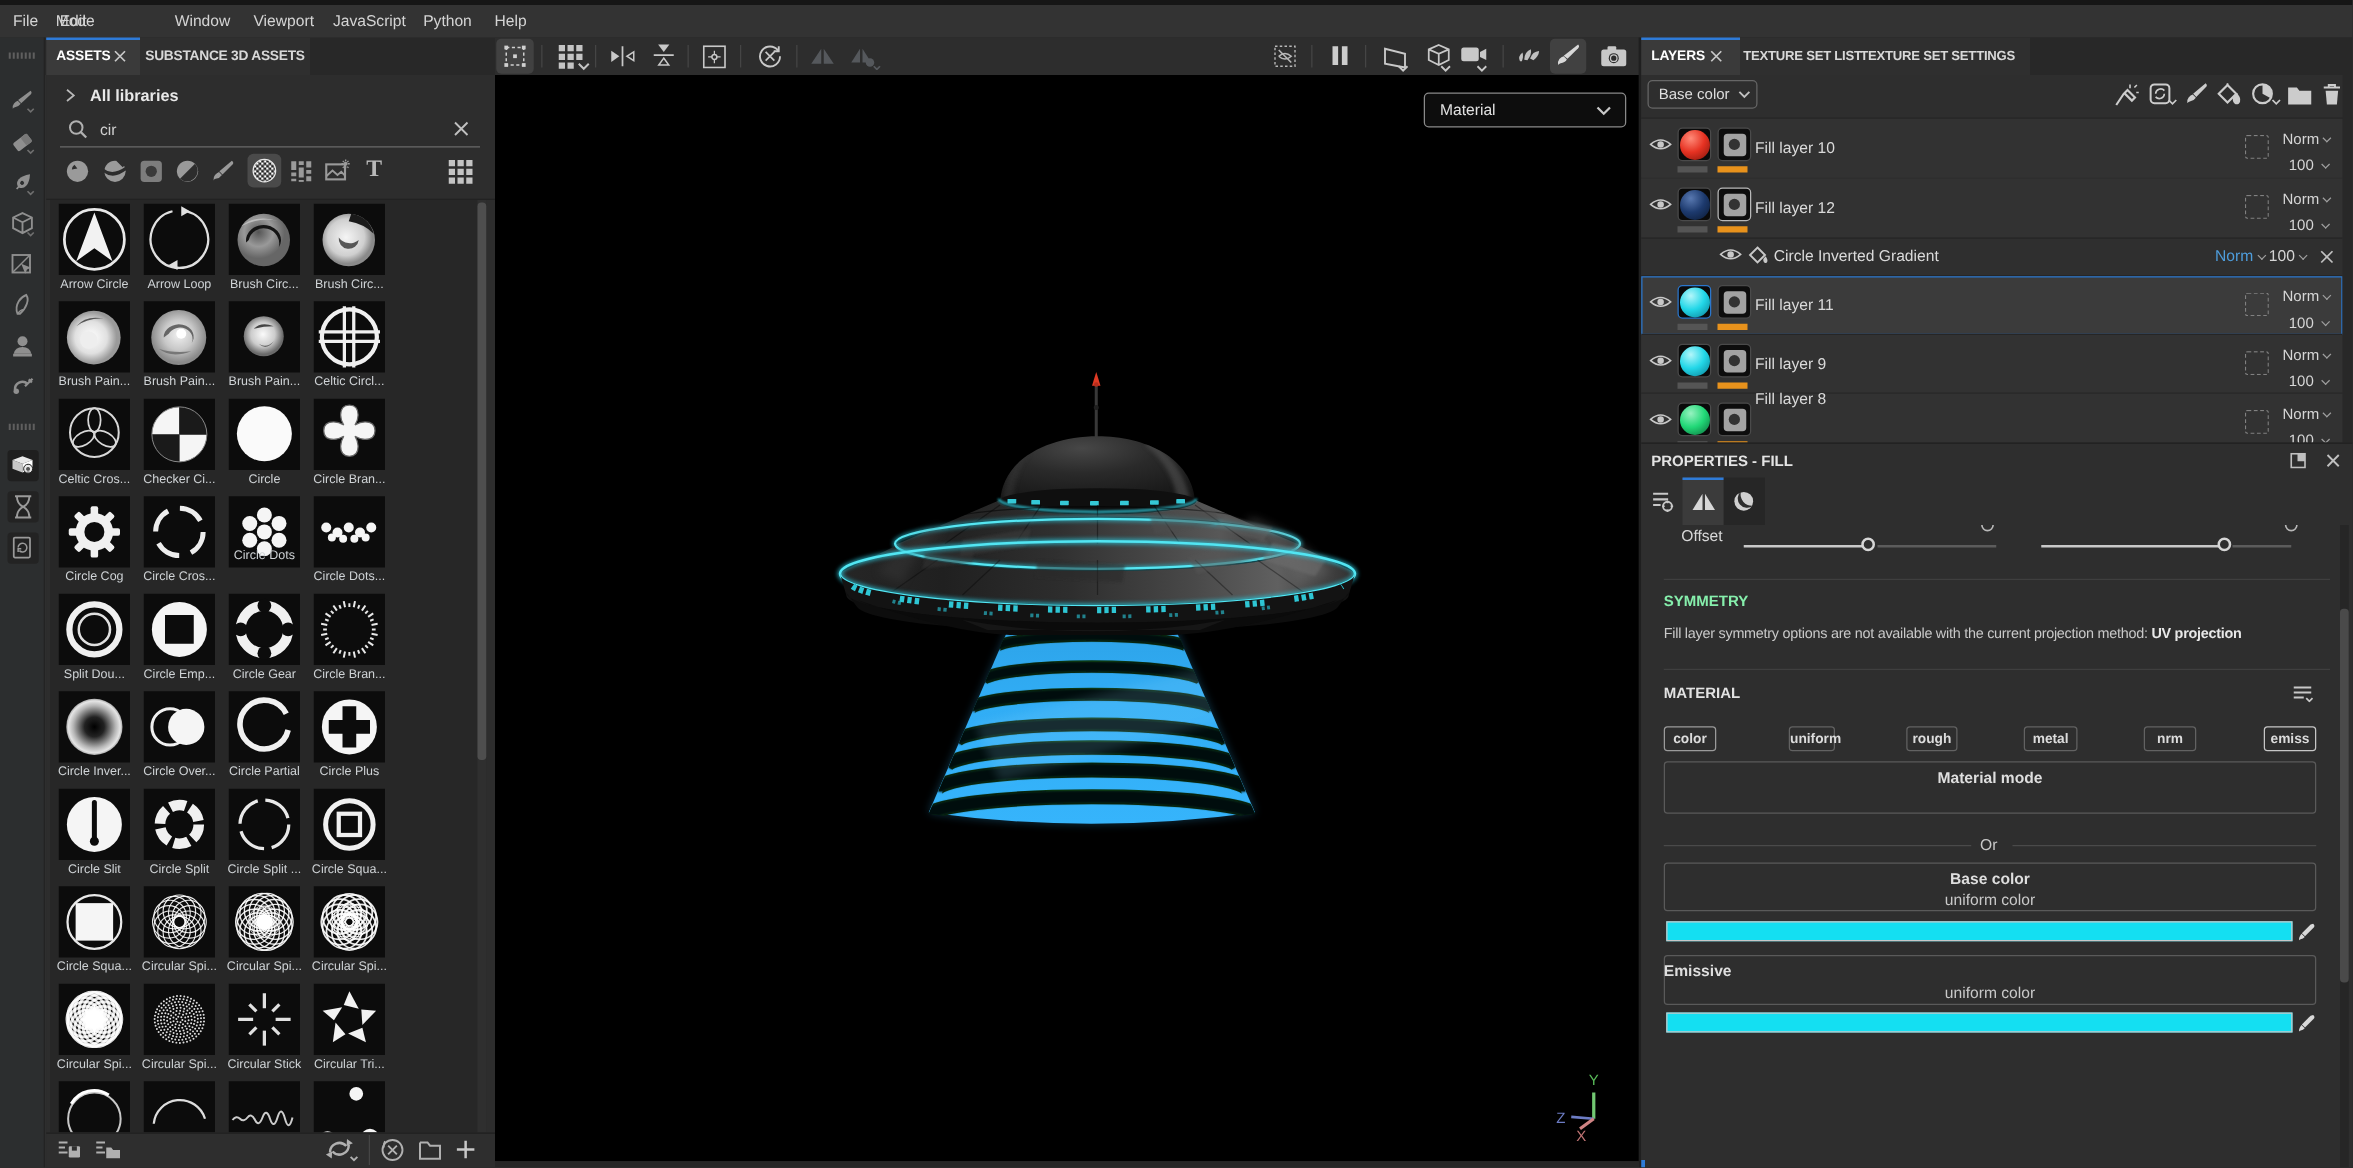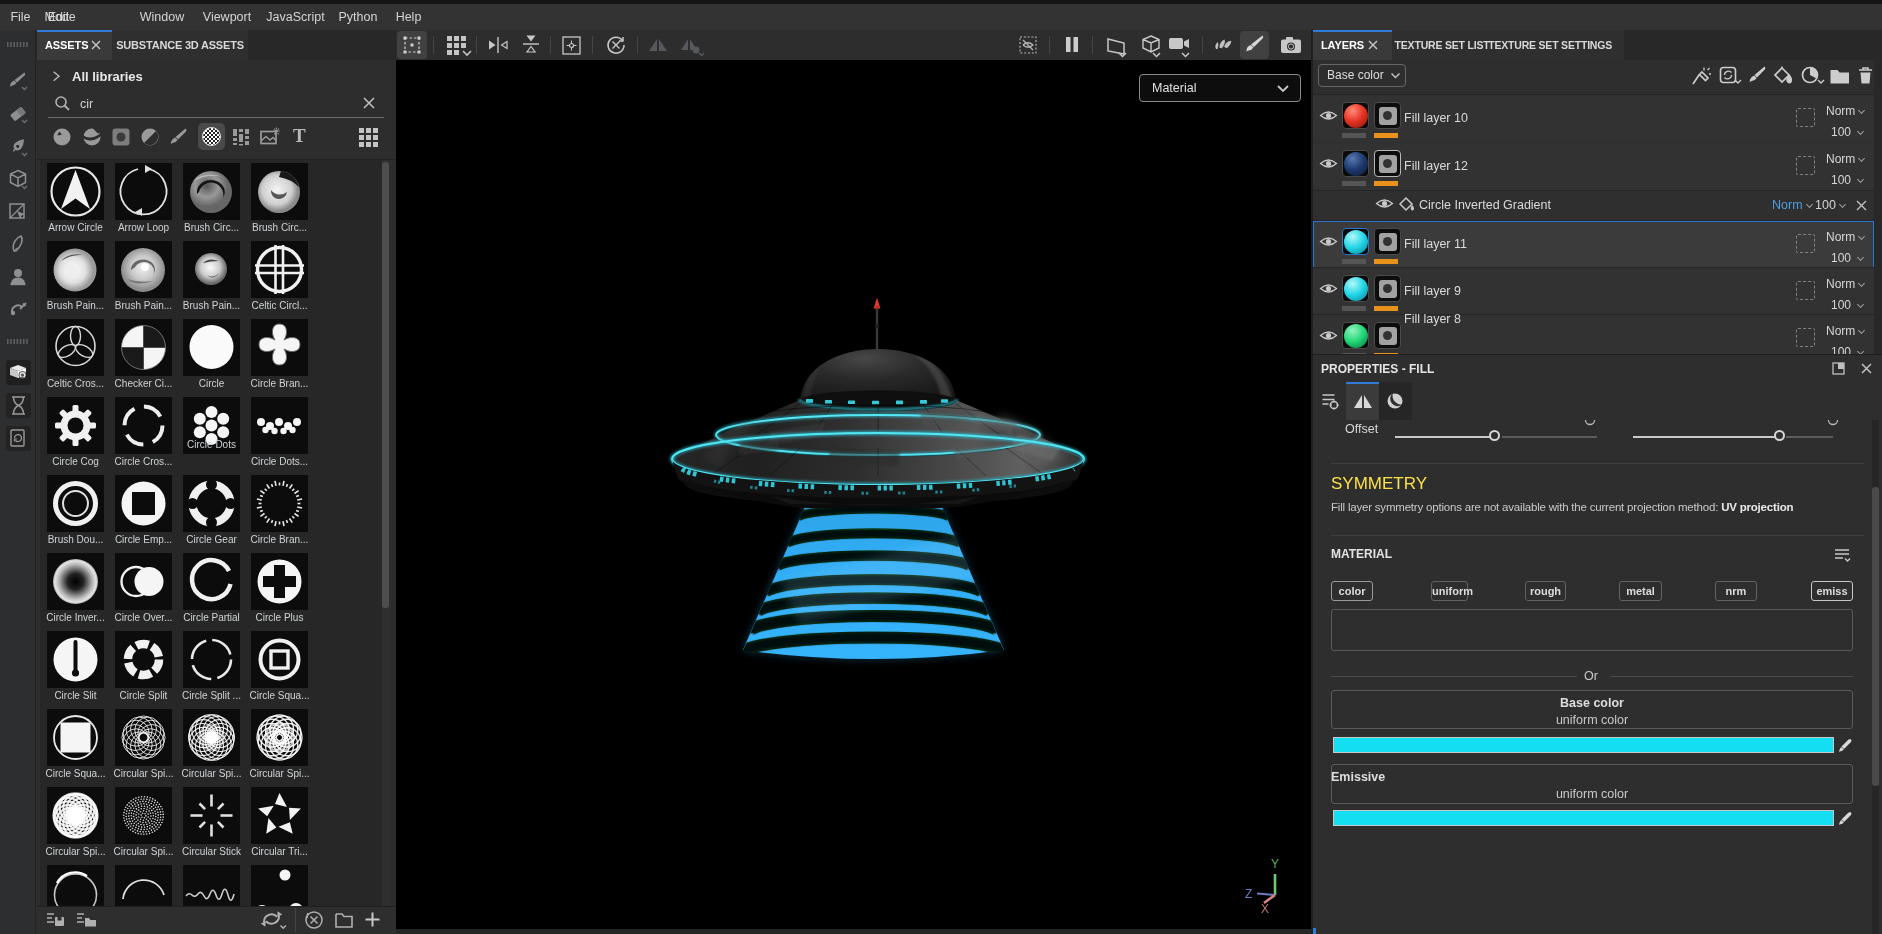--- a/index.html
+++ b/index.html
@@ -466,21 +466,21 @@
             <circle cx="23.5" cy="34" r="3.2"></circle>
             <circle cx="32.5" cy="34" r="3.2"></circle>
             <circle cx="41.5" cy="33" r="3.2"></circle>
           </g>
         </svg></div>
       <div class="lbl" style="left:205px;top:296px;width:69px">Circle Dots...</div>
       <div class="tile" style="left:7px;top:315px"><svg width="57" height="57">
           <circle cx="28.5" cy="28.5" r="20" fill="none" stroke="#f0f0f0" stroke-width="5"></circle>
           <circle cx="28.5" cy="28.5" r="12.5" fill="none" stroke="#e0e0e0" stroke-width="2"></circle>
         </svg></div>
-      <div class="lbl" style="left:1px;top:374px;width:69px">Brush Dou...</div>
+      <div class="lbl" style="left:1px;top:374px;width:69px">Split Dou...</div>
       <div class="tile" style="left:75px;top:315px"><svg width="57" height="57">
           <circle cx="28.5" cy="28.5" r="22" fill="#f5f5f5"></circle>
           <rect x="17" y="17" width="23" height="23" fill="#0c0c0c"></rect>
         </svg></div>
       <div class="lbl" style="left:69px;top:374px;width:69px">Circle Emp...</div>
       <div class="tile" style="left:143px;top:315px"><svg width="57" height="57">
           <circle cx="28.5" cy="28.5" r="19" fill="none" stroke="#f0f0f0" stroke-width="8"></circle>
           <circle cx="47.5" cy="28.5" r="5.5" fill="#0c0c0c"></circle>
           <circle cx="28.5" cy="47.5" r="5.5" fill="#0c0c0c"></circle>
           <circle cx="9.5" cy="28.5" r="5.5" fill="#0c0c0c"></circle>
@@ -1225,35 +1225,36 @@
       <path d="M1.5,0 a4.5,4.5 0 0 0 9,0" fill="none" stroke="#b8b8b8" stroke-width="1.3"></path>
     </svg>
     <div class="abs" style="left:1345px;top:422px;font-size:12.5px;color:#d8d8d8">Offset</div>
     <div class="abs" style="left:1395px;top:436px;width:101px;height:2px;background:#c9c9c9"></div>
     <div class="abs" style="left:1502px;top:436px;width:95px;height:2px;background:#5c5c5c"></div>
     <div class="abs" style="left:1489px;top:430px;width:11px;height:11px;border:2px solid #d6d6d6;border-radius:50%;background:#2e2e2e"></div>
     <div class="abs" style="left:1633px;top:436px;width:143px;height:2px;background:#c9c9c9"></div>
     <div class="abs" style="left:1786px;top:436px;width:47px;height:2px;background:#5c5c5c"></div>
     <div class="abs" style="left:1774px;top:430px;width:11px;height:11px;border:2px solid #d6d6d6;border-radius:50%;background:#2e2e2e"></div>
     <div class="abs" style="left:1331px;top:463px;width:533px;height:1px;background:#3f3f3f"></div>
-    <div class="abs" style="left:1331px;top:474px;font-size:17px;font-weight:normal;color:#fde047">SYMMETRY</div>
+    <div class="abs" style="left:1331px;top:474px;font-size:12px;font-weight:bold;color:#86efac">SYMMETRY</div>
     <div class="abs" style="left:1331px;top:501px;font-size:11.5px;letter-spacing:-0.2px;color:#c9c9c9">Fill layer symmetry options are not available with the current projection method: <b style="color:#e8e8e8">UV projection</b></div>
     <div class="abs" style="left:1331px;top:535px;width:533px;height:1px;background:#3f3f3f"></div>
     <div class="abs" style="left:1331px;top:547px;font-size:12px;font-weight:bold;color:#e2e2e2">MATERIAL</div>
     <svg class="abs" style="left:1834px;top:548px" width="17" height="14">
       <path d="M1,2 h14 M1,6 h14 M1,10 h8" stroke="#c8c8c8" stroke-width="1.7"></path>
       <path d="M11,10.5 l2.5,2.5 l2.5,-2.5" fill="none" stroke="#c8c8c8" stroke-width="1.4"></path>
     </svg>
     <div class="abs" style="left:1331px;top:581px;width:42px;height:20px;border:1px solid #9a9a9a;border-radius:3px;text-align:center;font-size:11px;font-weight:bold;color:#dcdcdc;line-height:19px">color</div>
     <div class="abs" style="left:1431px;top:581px;width:37px;height:20px;border:1px solid #626262;border-radius:3px;text-align:center;font-size:11px;font-weight:bold;color:#dcdcdc;line-height:19px">uniform</div>
     <div class="abs" style="left:1525px;top:581px;width:41px;height:20px;border:1px solid #626262;border-radius:3px;text-align:center;font-size:11px;font-weight:bold;color:#dcdcdc;line-height:19px">rough</div>
     <div class="abs" style="left:1619px;top:581px;width:43px;height:20px;border:1px solid #626262;border-radius:3px;text-align:center;font-size:11px;font-weight:bold;color:#dcdcdc;line-height:19px">metal</div>
     <div class="abs" style="left:1715px;top:581px;width:42px;height:20px;border:1px solid #626262;border-radius:3px;text-align:center;font-size:11px;font-weight:bold;color:#dcdcdc;line-height:19px">nrm</div>
     <div class="abs" style="left:1811px;top:581px;width:42px;height:20px;border:1px solid #c6c6c6;border-radius:3px;text-align:center;font-size:11px;font-weight:bold;color:#dcdcdc;line-height:19px">emiss</div>
     <div class="abs" style="left:1331px;top:609px;width:522px;height:42px;border:1px solid #5a5a5a;border-radius:3px"></div>
+    <div class="abs" style="left:1331px;top:615px;width:522px;text-align:center;font-size:12.5px;font-weight:bold;color:#dedede">Material mode</div>
     <div class="abs" style="left:1331px;top:676px;width:246px;height:1px;background:#4a4a4a"></div>
     <div class="abs" style="left:1584px;top:669px;font-size:12.5px;color:#c9c9c9">Or</div>
     <div class="abs" style="left:1610px;top:676px;width:243px;height:1px;background:#4a4a4a"></div>
     <div class="abs" style="left:1331px;top:690px;width:522px;height:39px;border:1px solid #5a5a5a;border-radius:3px"></div>
     <div class="abs" style="left:1331px;top:696px;width:522px;text-align:center;font-size:12.5px;font-weight:bold;color:#dedede">Base color</div>
     <div class="abs" style="left:1331px;top:713px;width:522px;text-align:center;font-size:12.5px;color:#c9c9c9">uniform color</div>
     <div class="abs" style="left:1333px;top:737px;width:501px;height:16px;background:#14dff2;border:1.5px solid #c8c8c8"></div>
     <svg class="abs" style="left:1838px;top:738px" width="15" height="15">
       <path d="M12.5,1 q1.8,1.5 0.5,3 L6,11 L3.5,8.5 L10.5,1.5 Z" fill="#d8d8d8"></path>
       <path d="M3.2,9 L5.8,11.5 Q4.5,13 2.5,13.3 Q1.6,13.5 1.2,14.2 Q1,12.2 2,10.8 Q2.6,9.7 3.2,9 Z" fill="#d8d8d8"></path>

